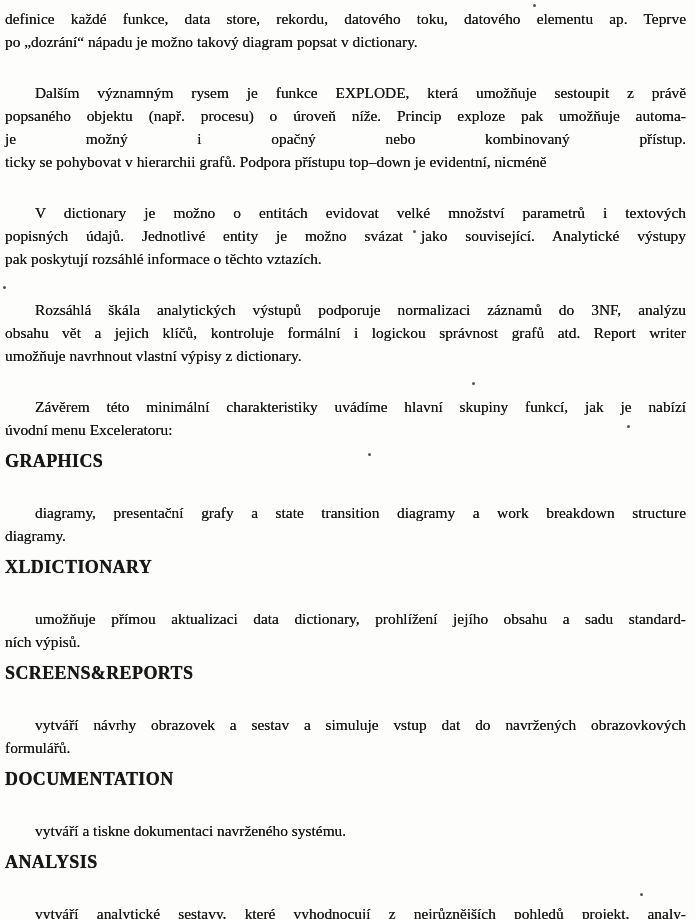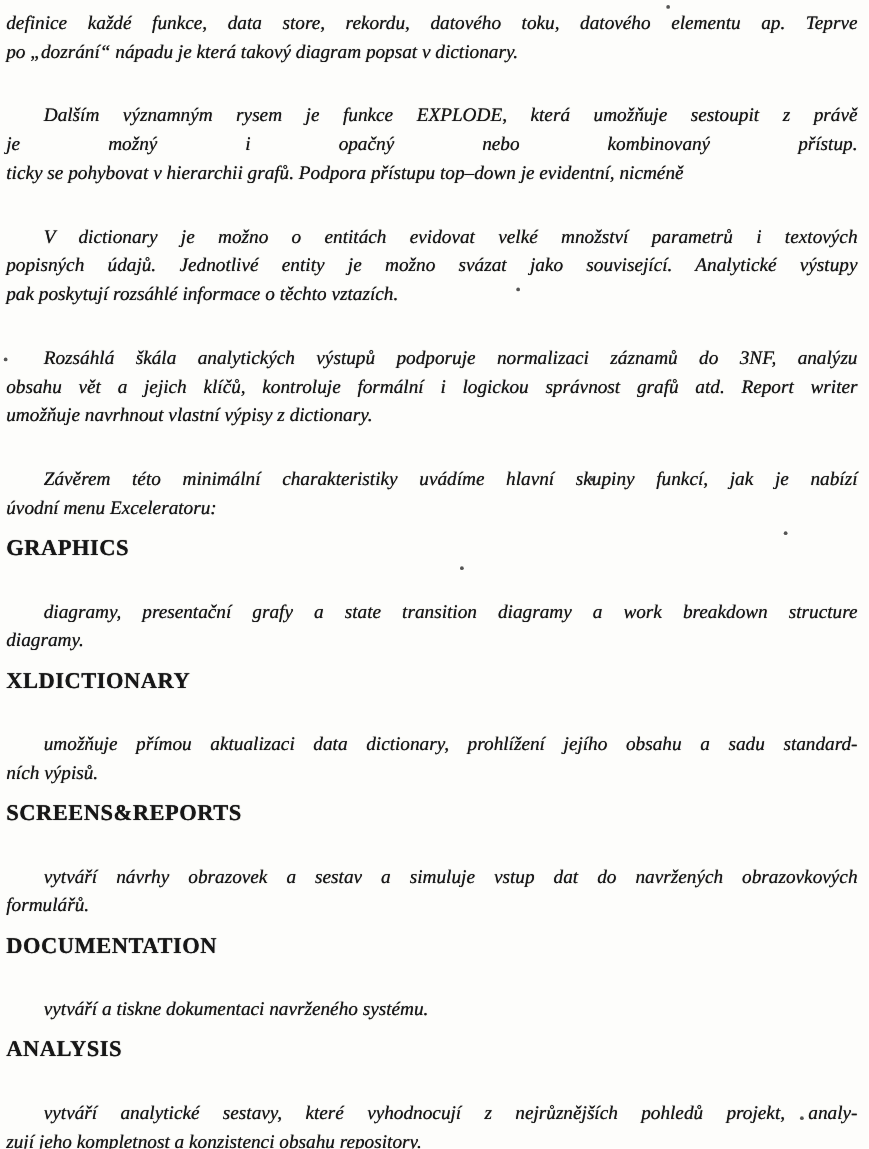--- a/index.html
+++ b/index.html
@@ -20,21 +20,20 @@
     text-rendering: optimizeLegibility;
   }
   .content {
     width: 100%;
   }
   .para {
     margin: 0 0 9px 0;
     font-size: 15.4px;
     line-height: 23px;
     text-shadow: 0 0 0.6px rgba(10,10,10,0.85);
-    font-style: italic;
   }
   .para .line {
     text-align: justify;
     text-align-last: justify;
     white-space: normal;
   }
   .para .line:last-child {
     text-align-last: left;
   }
   .para.indent .line:first-child {
@@ -58,24 +57,25 @@
     opacity: 0.8;
   }
 </style>
 </head>
 <body>
 
 <div class="page">
   <div class="content">
       <div class="para">
         <div class="line">definice každé funkce, data store, rekordu, datového toku, datového elementu ap. Teprve</div>
-        <div class="line">po „dozrání“ nápadu je která takový diagram popsat v dictionary.</div>
+        <div class="line">po „dozrání“ nápadu je možno takový diagram popsat v dictionary.</div>
       </div>
       <div class="para indent">
         <div class="line">Dalším významným rysem je funkce EXPLODE, která umožňuje sestoupit z právě</div>
+        <div class="line">popsaného objektu (např. procesu) o úroveň níže. Princip exploze pak umožňuje automa-</div>
         <div class="line">je možný i opačný nebo kombinovaný přístup.</div>
         <div class="line">ticky se pohybovat v hierarchii grafů. Podpora přístupu top–down je evidentní, nicméně</div>
       </div>
       <div class="para indent">
         <div class="line">V dictionary je možno o entitách evidovat velké množství parametrů i textových</div>
         <div class="line">popisných údajů. Jednotlivé entity je možno svázat jako související. Analytické výstupy</div>
         <div class="line">pak poskytují rozsáhlé informace o těchto vztazích.</div>
       </div>
       <div class="para indent">
         <div class="line">Rozsáhlá škála analytických výstupů podporuje normalizaci záznamů do 3NF, analýzu</div>

